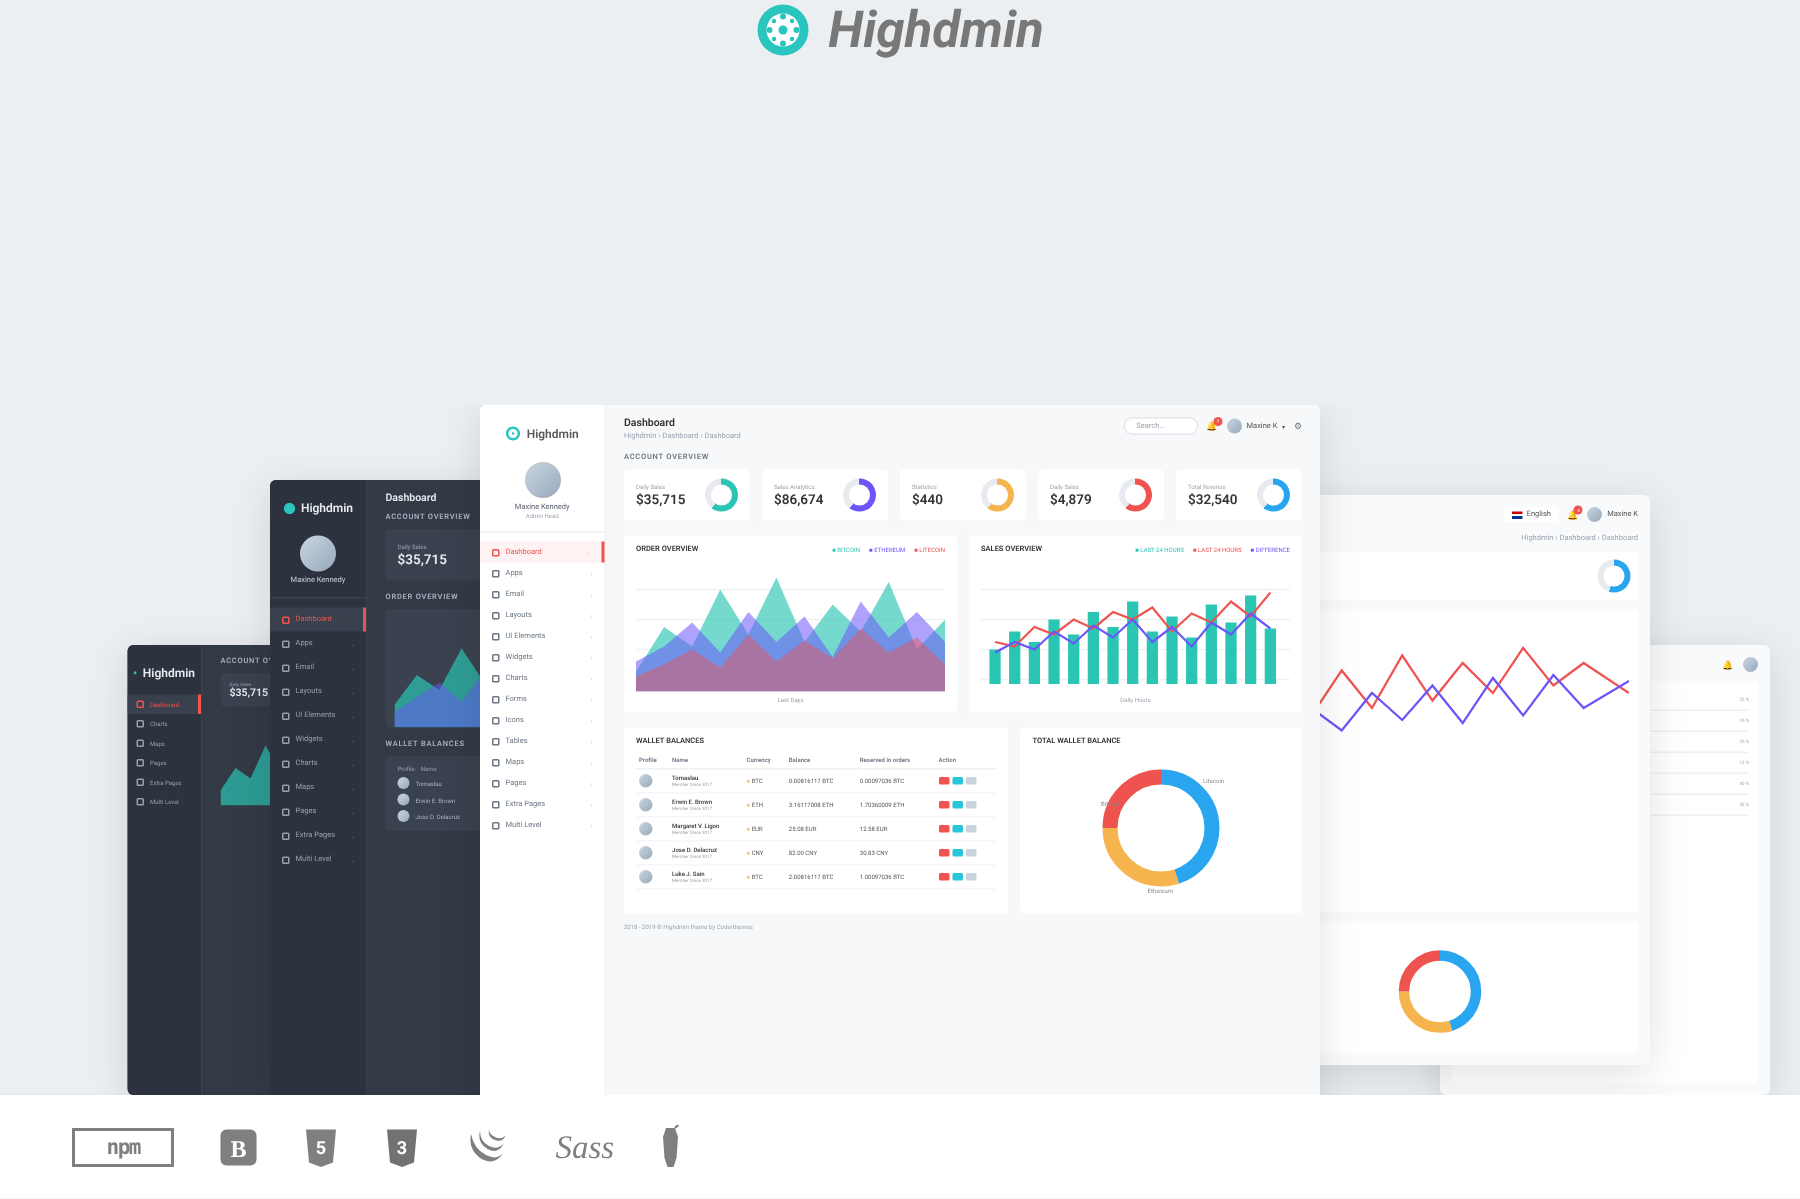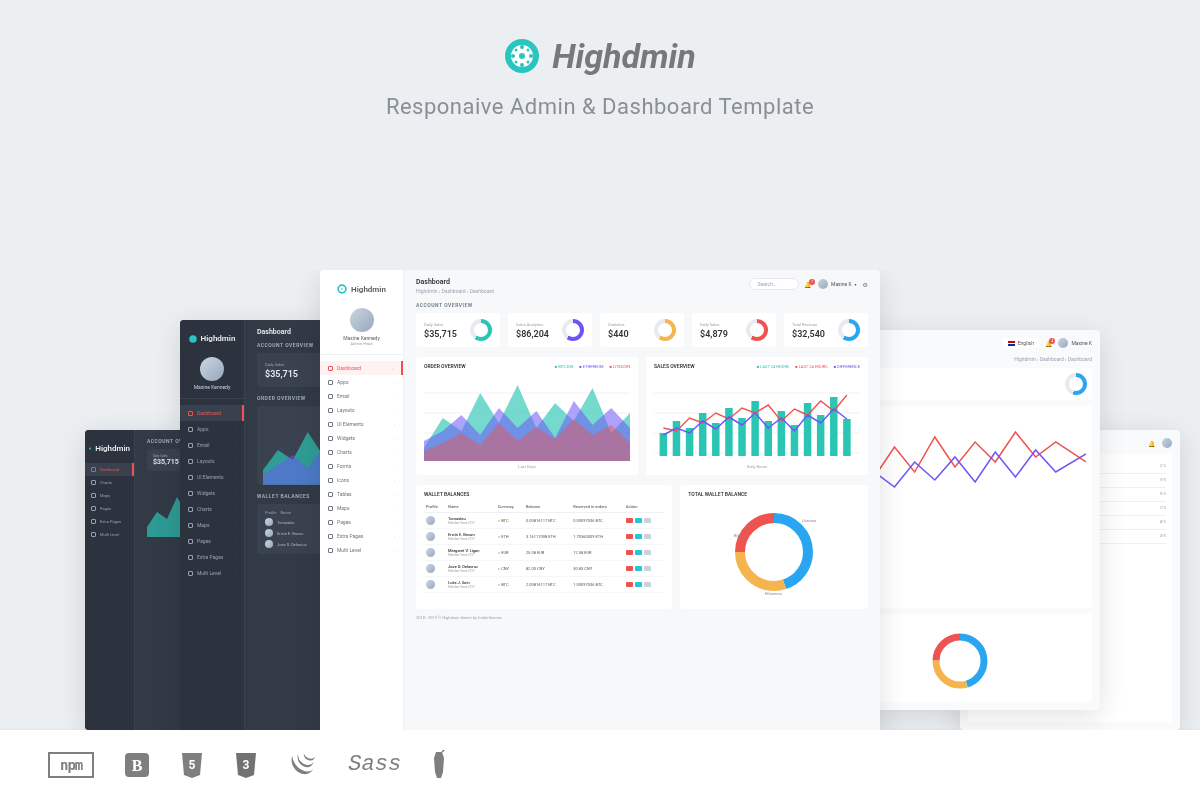--- a/index.html
+++ b/index.html
@@ -10,21 +10,20 @@
     height: 799px;
     overflow: hidden;
     position: relative;
   }
   .hero {
     position: relative;
     height: 730px;
     display: flex;
     flex-direction: column;
     align-items: center;
-    padding-top: 36px;
   }
   .brand-row {
     display: flex;
     align-items: center;
     gap: 12px;
   }
   .brand-name {
     font-size: 34px;
     font-weight: 700;
     color: #787878;
@@ -83,21 +82,21 @@
     filter: grayscale(100%);
     opacity: 0.75;
     font-size: 20px;
     color: #444;
     display: flex;
     align-items: center;
     justify-content: center;
   }
   .npm-box {
     border: 2px solid #555;
-    padding: 3px 10px;
+    padding: 3px 21px;
     font-family: monospace;
     font-weight: bold;
     font-size: 14px;
     letter-spacing: -1px;
     color: #555;
   }
   .gulp-icon {
     font-size: 26px;
   }
   
@@ -335,21 +334,20 @@
             <circle cx="12" cy="12" r="1.5"></circle>
             <circle cx="24" cy="12" r="1.5"></circle>
             <circle cx="12" cy="24" r="1.5"></circle>
             <circle cx="24" cy="24" r="1.5"></circle>
             <circle cx="18" cy="18" r="3"></circle>
           </g>
       </svg>
     </span>
     <span class="brand-name">Highdmin</span>
   </div>
-  <div class="tagline">Responaive Admin &amp; Dashboard Template</div>
 
   <div class="showcase">
 
     <div class="dash dash-dark dash-dark-sm">
       <div class="sidebar sidebar-dark">
         <div class="sb-brand">
           <svg width="7" height="7" viewBox="0 0 36 36">
               <circle cx="18" cy="18" r="17" fill="#2bc5c0"></circle>
             </svg>
           <span class="sb-brand-text">Highdmin</span>
@@ -673,21 +671,21 @@
             <div class="stat-card">
               <div class="stat-text">
                 <div class="stat-label">Daily Sales</div>
                 <div class="stat-value">$35,715</div>
               </div>
               <div class="donut" style="background:conic-gradient(#2bc5b4 0 60%,#e7ebf0 0);"></div>
             </div>
             <div class="stat-card">
               <div class="stat-text">
                 <div class="stat-label">Sales Analytics</div>
-                <div class="stat-value">$86,204</div>
+                <div class="stat-value">$86,674</div>
               </div>
               <div class="donut" style="background:conic-gradient(#6c55f9 0 60%,#e7ebf0 0);"></div>
             </div>
             <div class="stat-card">
               <div class="stat-text">
                 <div class="stat-label">Statistics</div>
                 <div class="stat-value">$440</div>
               </div>
               <div class="donut" style="background:conic-gradient(#f5b44e 0 60%,#e7ebf0 0);"></div>
             </div>
@@ -1004,21 +1002,21 @@
         <svg width="24" height="28" viewBox="0 0 24 28">
           <path d="M2,2 L22,2 L20,24 L12,27 L4,24 Z" fill="#444"></path>
           <text x="12" y="18" text-anchor="middle" fill="#fff" font-size="12" font-weight="bold">3</text>
         </svg>
       </span>
     <span class="tech-icon">
         <svg width="30" height="26" viewBox="0 0 30 26">
           <path d="M4,4 Q2,14 10,20 Q20,26 26,16 Q22,22 14,18 Q6,14 4,4 Z M10,2 Q8,10 15,14 Q22,18 26,10 Q22,15 16,12 Q10,9 10,2 Z M16,1 Q15,6 20,8 Q25,10 27,5 Q24,8 20,6 Q16,4 16,1 Z" fill="#555"></path>
         </svg>
       </span>
-    <span class="tech-icon" style="font-family:Liberation Mono, monospace;font-style:italic;font-size:22px;color:#555;">Sass</span>
+    <span class="tech-icon" style="font-family:Liberation Serif, serif;font-style:italic;font-size:22px;color:#555;">Sass</span>
     <span class="tech-icon gulp-icon">
         <svg width="16" height="30" viewBox="0 0 16 30">
           <path d="M5,2 L11,2 L13,8 L12,22 L10,28 L6,28 L4,22 L3,8 Z" fill="#555"></path>
           <line x1="11" y1="2" x2="14" y2="-1" stroke="#555" stroke-width="1.5"></line>
         </svg>
       </span>
   </div>
 </div>
 
 </body></html>

